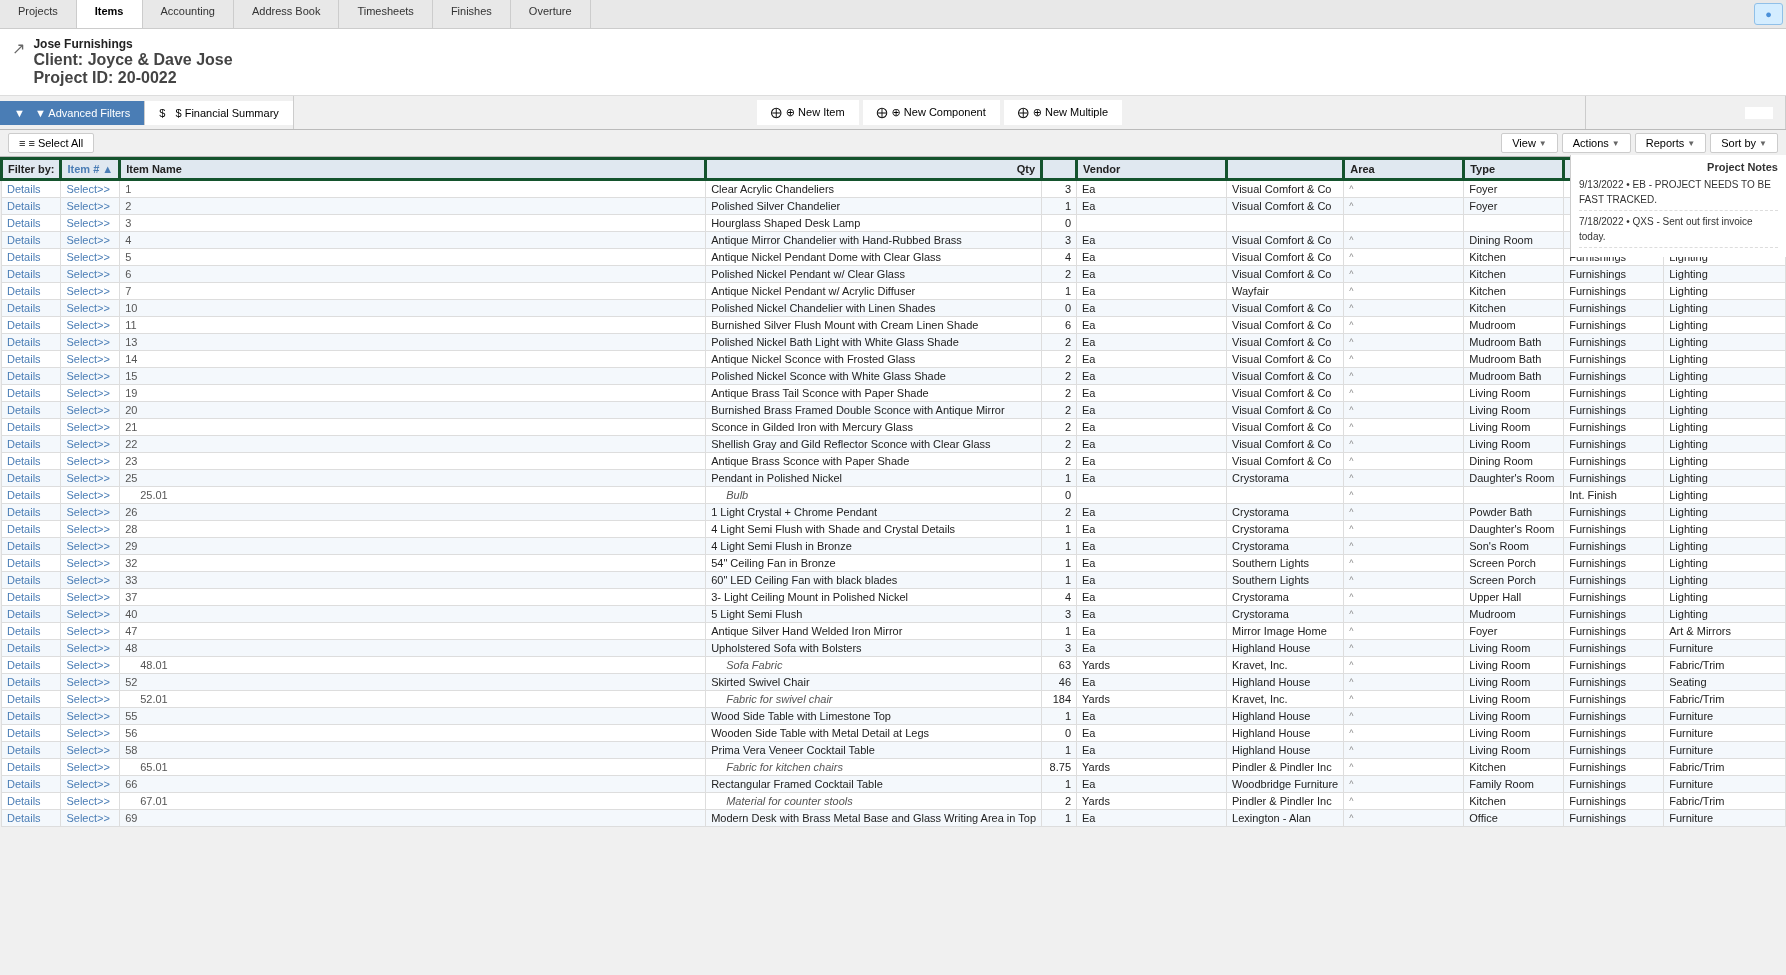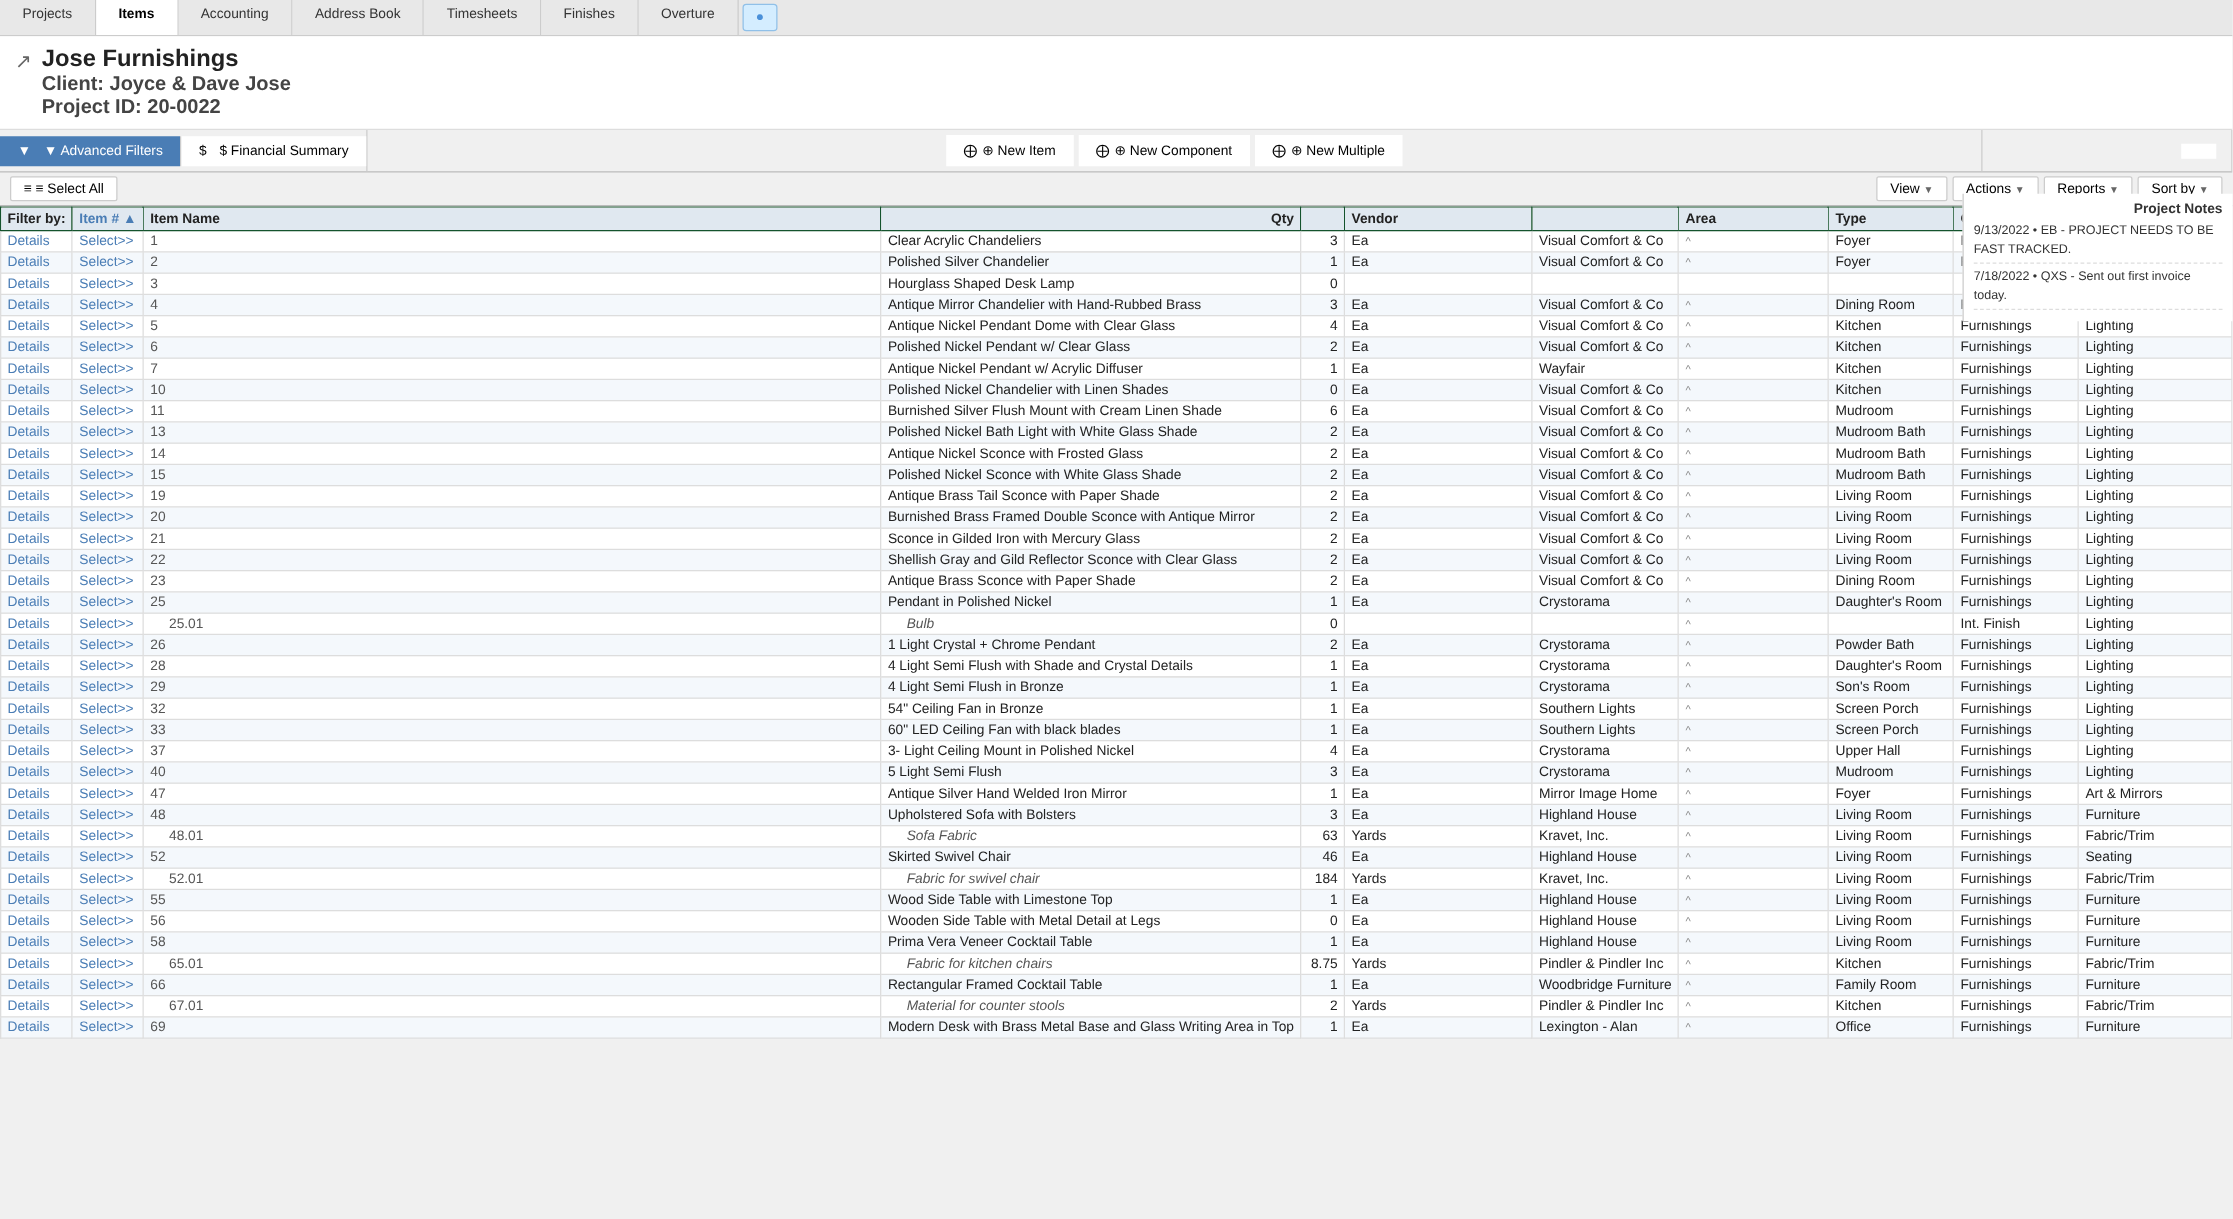--- a/index.html
+++ b/index.html
@@ -1,57 +1,57 @@
 <!DOCTYPE html>
 <html><head>
   <meta charset="utf-8">
   <style>
     * { box-sizing: border-box; margin: 0; padding: 0; }
     body { font-family: Arial, sans-serif; font-size: 11px; background: #f0f0f0; color: #222; overflow: hidden; }
 
     
     .top-nav { display: flex; background: #e8e8e8; border-bottom: 1px solid #ccc; }
-    .top-nav-row { display: flex; flex-direction: row; flex: 1; }
+    .top-nav-row { display: flex; flex-direction: column; flex: 1; }
     .nav-row { display: flex; }
     .nav-item {
       padding: 5px 18px;
       border-right: 1px solid #ccc;
       cursor: pointer;
       font-size: 11px;
       background: #e8e8e8;
       color: #333;
       white-space: nowrap;
     }
     .nav-item.active { background: #fff; font-weight: bold; color: #000; }
     .check-save { background: #d4edff; border: 1px solid #90c0e8; border-radius: 3px; padding: 4px 10px; font-size: 11px; cursor: pointer; margin: 3px; display: flex; align-items: center; gap: 4px; }
     .check-save::before { content: "●"; color: #4a90d9; }
 
     
     .page-header { display: flex; align-items: flex-start; padding: 8px 12px; background: #fff; border-bottom: 1px solid #ddd; gap: 8px; }
     .external-link-icon { font-size: 16px; color: #666; cursor: pointer; margin-top: 2px; }
-    .company-info h2 { font-size: 19px; font-weight: bold; color: #222; }
+    .company-info h2 { font-size: 12px; font-weight: bold; color: #222; }
     .company-info .sub { font-size: 16px; color: #444; font-weight: bold; }
     .toolbar-section { display: flex; align-items: center; border-right: 1px solid #ccc; }
     .btn-filter { background: #4a7db5; color: #fff; border: none; padding: 6px 14px; cursor: pointer; font-size: 11px; display: flex; align-items: center; gap: 4px; }
     .btn-financial { background: #fff; border: none; padding: 6px 14px; cursor: pointer; font-size: 11px; display: flex; align-items: center; gap: 4px; border-left: 1px solid #ccc; }
     .btn-new { background: #fff; border: none; padding: 6px 14px; cursor: pointer; font-size: 11px; display: flex; align-items: center; gap: 4px; }
     .action-btn { background: #fff; border: 1px solid #ccc; padding: 3px 10px; font-size: 11px; cursor: pointer; border-radius: 2px; display: flex; align-items: center; gap: 3px; }
     .dropdown-arrow { font-size: 8px; color: #666; }
 
     
     .project-notes-panel { position: absolute; right: 0; top: 155px; width: 216px; background: #fff; border-left: 1px solid #ccc; padding: 6px 8px; font-size: 10px; z-index: 10; }
     .project-notes-title { font-weight: bold; font-size: 11px; text-align: right; color: #333; margin-bottom: 4px; }
     .note-item { color: #333; line-height: 1.5; border-bottom: 1px dashed #ddd; padding-bottom: 3px; margin-bottom: 3px; }
 
     
     .table-container { overflow-y: auto; height: calc(100vh - 235px); }
     table { width: 100%; border-collapse: collapse; font-size: 11px; }
     thead th {
       background: #e0e8f0;
-      border: 1px solid #14532d;
+      border: 3px solid #14532d;
       padding: 3px 5px;
       text-align: left;
       font-weight: bold;
       white-space: nowrap;
       position: sticky;
       top: 0;
       z-index: 5;
     }
     thead th.sort-active { color: #4a7db5; }
     tbody tr { background: #fff; }

